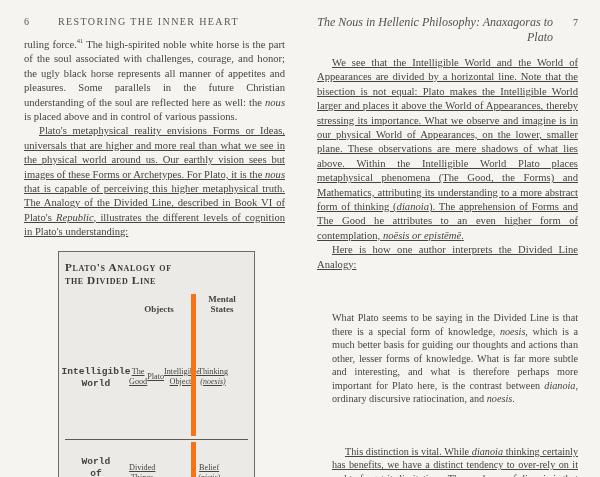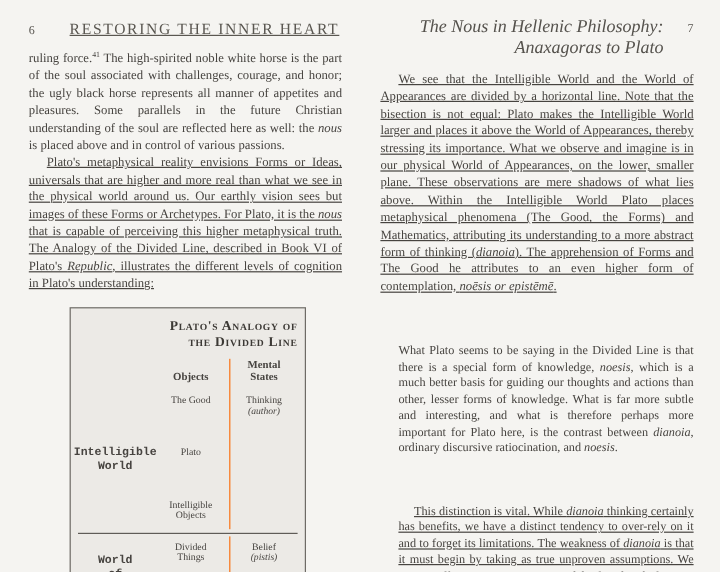--- a/index.html
+++ b/index.html
@@ -13,25 +13,25 @@
     overflow:hidden;
   }
   .page { box-sizing:border-box; width:300px; overflow:hidden; }
   .page.left  { padding:15px 15px 0 24px; }
   .page.right { padding:15px 22px 0 17px; }
 
   
   .rh { display:flex; align-items:baseline; margin-bottom:11px; color:#55524d; }
   .rh-left .pagenum { font-size:10px; width:34px; }
   .rh-left .head {
-    font-size:13px; letter-spacing:1.4px; text-transform:uppercase;
-    padding-top:1px; color:#5a5751;text-decoration:underline;
+    font-size:10px; letter-spacing:1.4px; text-transform:uppercase;
+    padding-top:1px; color:#5a5751;
   }
   .rh-right { justify-content:flex-end; }
-  .rh-right .head { font-style:italic; font-size:15px; text-align:right; flex:1; }
+  .rh-right .head { font-style:italic; font-size:12px; text-align:right; flex:1; }
   .rh-right .pagenum { font-size:10px; margin-left:20px; }
 
   
   .para {
     font-size:10.6px; line-height:14.4px; text-align:justify;
     margin:0; text-rendering:optimizeLegibility;
   }
   .para.indent { text-indent:15px;text-decoration:underline; }
   .para sup { font-size:6.5px; line-height:0; }
 
@@ -42,35 +42,35 @@
 
   
   .figure {
     box-sizing:border-box;
     width:197px; margin:11px 0 0 34px;
     border:1px solid #6e6b66;
     background:#eceae6;
     padding:9px 6px 8px 6px;
   }
   .fig-title {
-    text-align:right; font-variant:small-caps; font-weight:bold;
+    text-align:left; font-variant:small-caps; font-weight:bold;
     font-size:11.3px; line-height:13.5px; letter-spacing:0.6px;
     color:#3c3935; white-space:pre-line; margin-bottom:6px;
   }
   .fig-grid { display:grid; grid-template-columns: 62px 64px 57px; }
   .cell { font-size:8.2px; line-height:9.6px; text-align:center; white-space:pre-line; }
-  .vline { border-left:1px solid #f97316; }
+  .vline { border-left:5px solid #f97316; }
   .fig-head { font-weight:bold; font-size:9px; line-height:10.5px; display:flex; flex-direction:column; justify-content:flex-end; align-items:center; padding-bottom:5px; }
   .fig-sec1 { min-height:116px; }
   .fig-sec2 { min-height:64px; }
   .world {
     font-weight:bold; font-size:9.6px; line-height:12px;
     display:flex; align-items:center; justify-content:center;font-family:Liberation Mono, monospace;
   }
-  .stack { display:flex; flex-direction:column; justify-content:space-between; align-items:center; padding:4px 2px 6px 2px; box-sizing:border-box; }
+  .stack { display:flex; flex-direction:row; justify-content:space-between; align-items:center; padding:4px 2px 6px 2px; box-sizing:border-box;text-decoration:underline; }
   .fig-divider { grid-column:1 / -1; border-top:1px solid #5f5c57; margin:3px 0 2px 0; }
   .cell i { font-size:8px; }
 </style>
 </head>
 <body>
 
 <div class="spread">
 
   <div class="page left">
     <div class="rh rh-left">
@@ -92,21 +92,21 @@
 
         <div class="cell world fig-sec1">Intelligible
 World</div>
         <div class="cell stack fig-sec1">
           <span>The Good</span>
           <span>Plato</span>
           <span>Intelligible
 Objects</span>
         </div>
         <div class="cell stack fig-sec1 vline">
-          <span>Thinking<br><i>(author)</i></span>
+          <span>Thinking<br><i>(noesis)</i></span>
         </div>
 
         <div class="fig-divider"></div>
 
         <div class="cell world fig-sec2">World
 of
 Appearances</div>
         <div class="cell stack fig-sec2">
           <span>Divided
 Things</span>
@@ -121,20 +121,21 @@
 
   </div>
 
   <div class="page right">
     <div class="rh rh-right">
       <span class="head">The Nous in Hellenic Philosophy: Anaxagoras to Plato</span>
       <span class="pagenum">7</span>
     </div>
 
     <p class="para indent">We see that the Intelligible World and the World of Appearances are divided by a horizontal line. Note that the bisection is not equal: Plato makes the Intelligible World larger and places it above the World of Appearances, thereby stressing its importance. What we observe and imagine is in our physical World of Appearances, on the lower, smaller plane. These observations are mere shadows of what lies above. Within the Intelligible World Plato places metaphysical phenomena (The Good, the Forms) and Mathematics, attributing its understanding to a more abstract form of thinking (<i>dianoia</i>). The apprehension of Forms and The Good he attributes to an even higher form of contemplation, <i>noēsis or epistēmē</i>.</p>
+    <p class="para indent">Here is how one author interprets the Divided Line Analogy:</p>
 
     <div class="quote">
       <p class="para">What Plato seems to be saying in the Divided Line is that there is a special form of knowledge, <i>noesis</i>, which is a much better basis for guiding our thoughts and actions than other, lesser forms of knowledge. What is far more subtle and interesting, and what is therefore perhaps more important for Plato here, is the contrast between <i>dianoia</i>, ordinary discursive ratiocination, and <i>noesis</i>.</p>
       <p class="para indent">This distinction is vital. While <i>dianoia</i> thinking certainly has benefits, we have a distinct tendency to over-rely on it and to forget its limitations. The weakness of <i>dianoia</i> is that it must begin by taking as true unproven assumptions. We are, in effect, presupposing a model of reality before we begin our deliberations. But any model, be it logical, geometrical, or moral, is only imperfect. Its conclusions may be, and frequently are, wrong … . In contrast, <i>noesis</i> presupposes a soul that has turned away from specific selfish concerns to seek the Good itself.<sup>43</sup></p>
     </div>
   </div>
 
 </div>
 
 </body></html>

